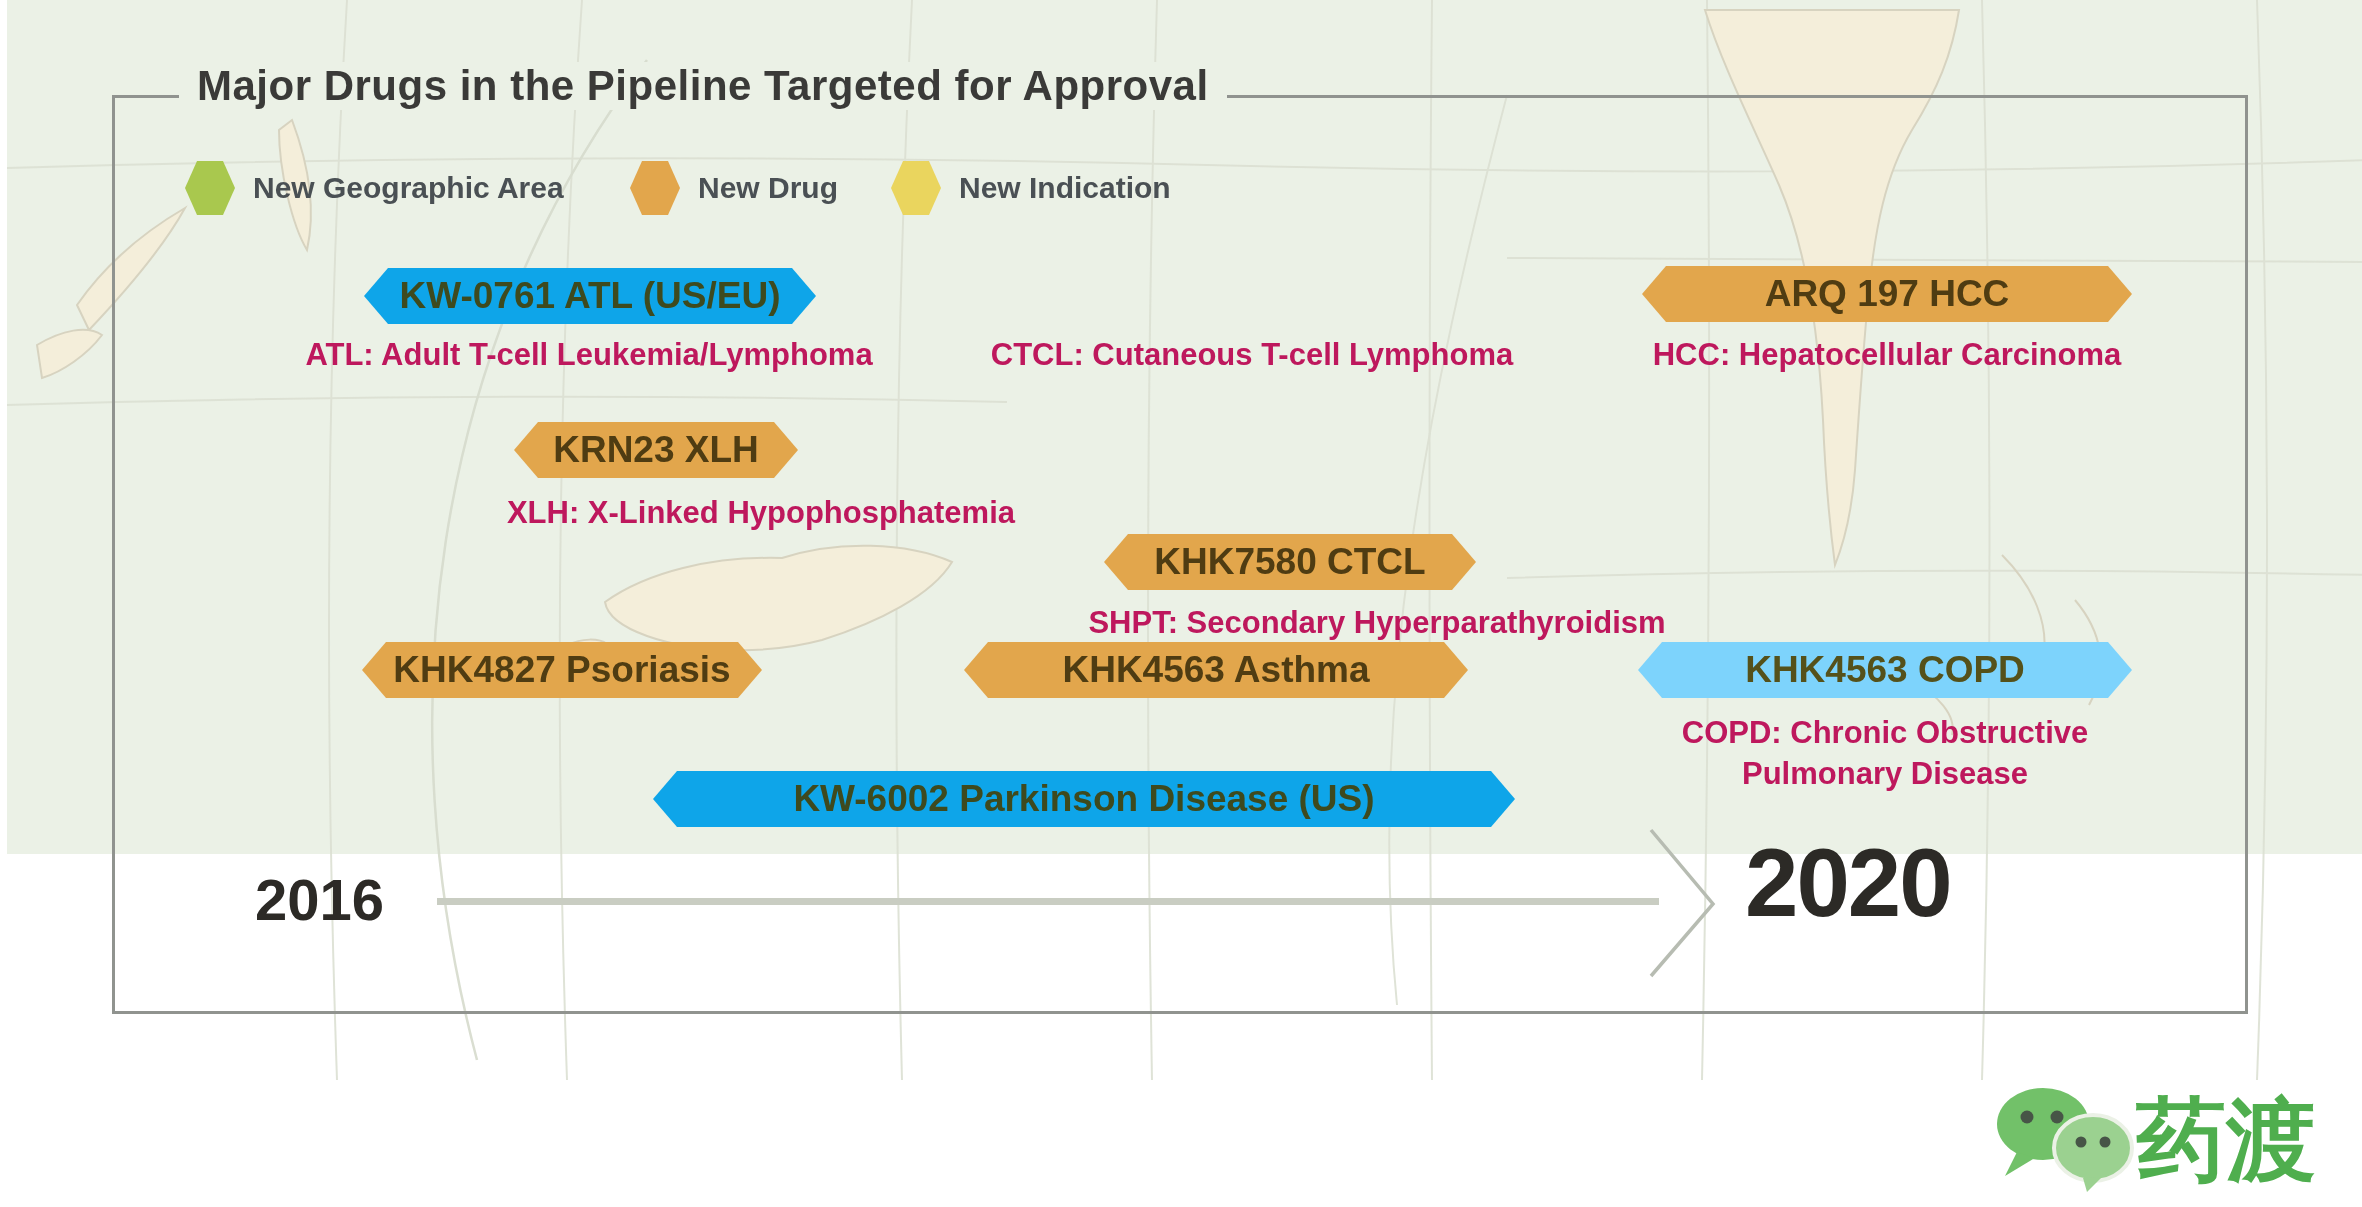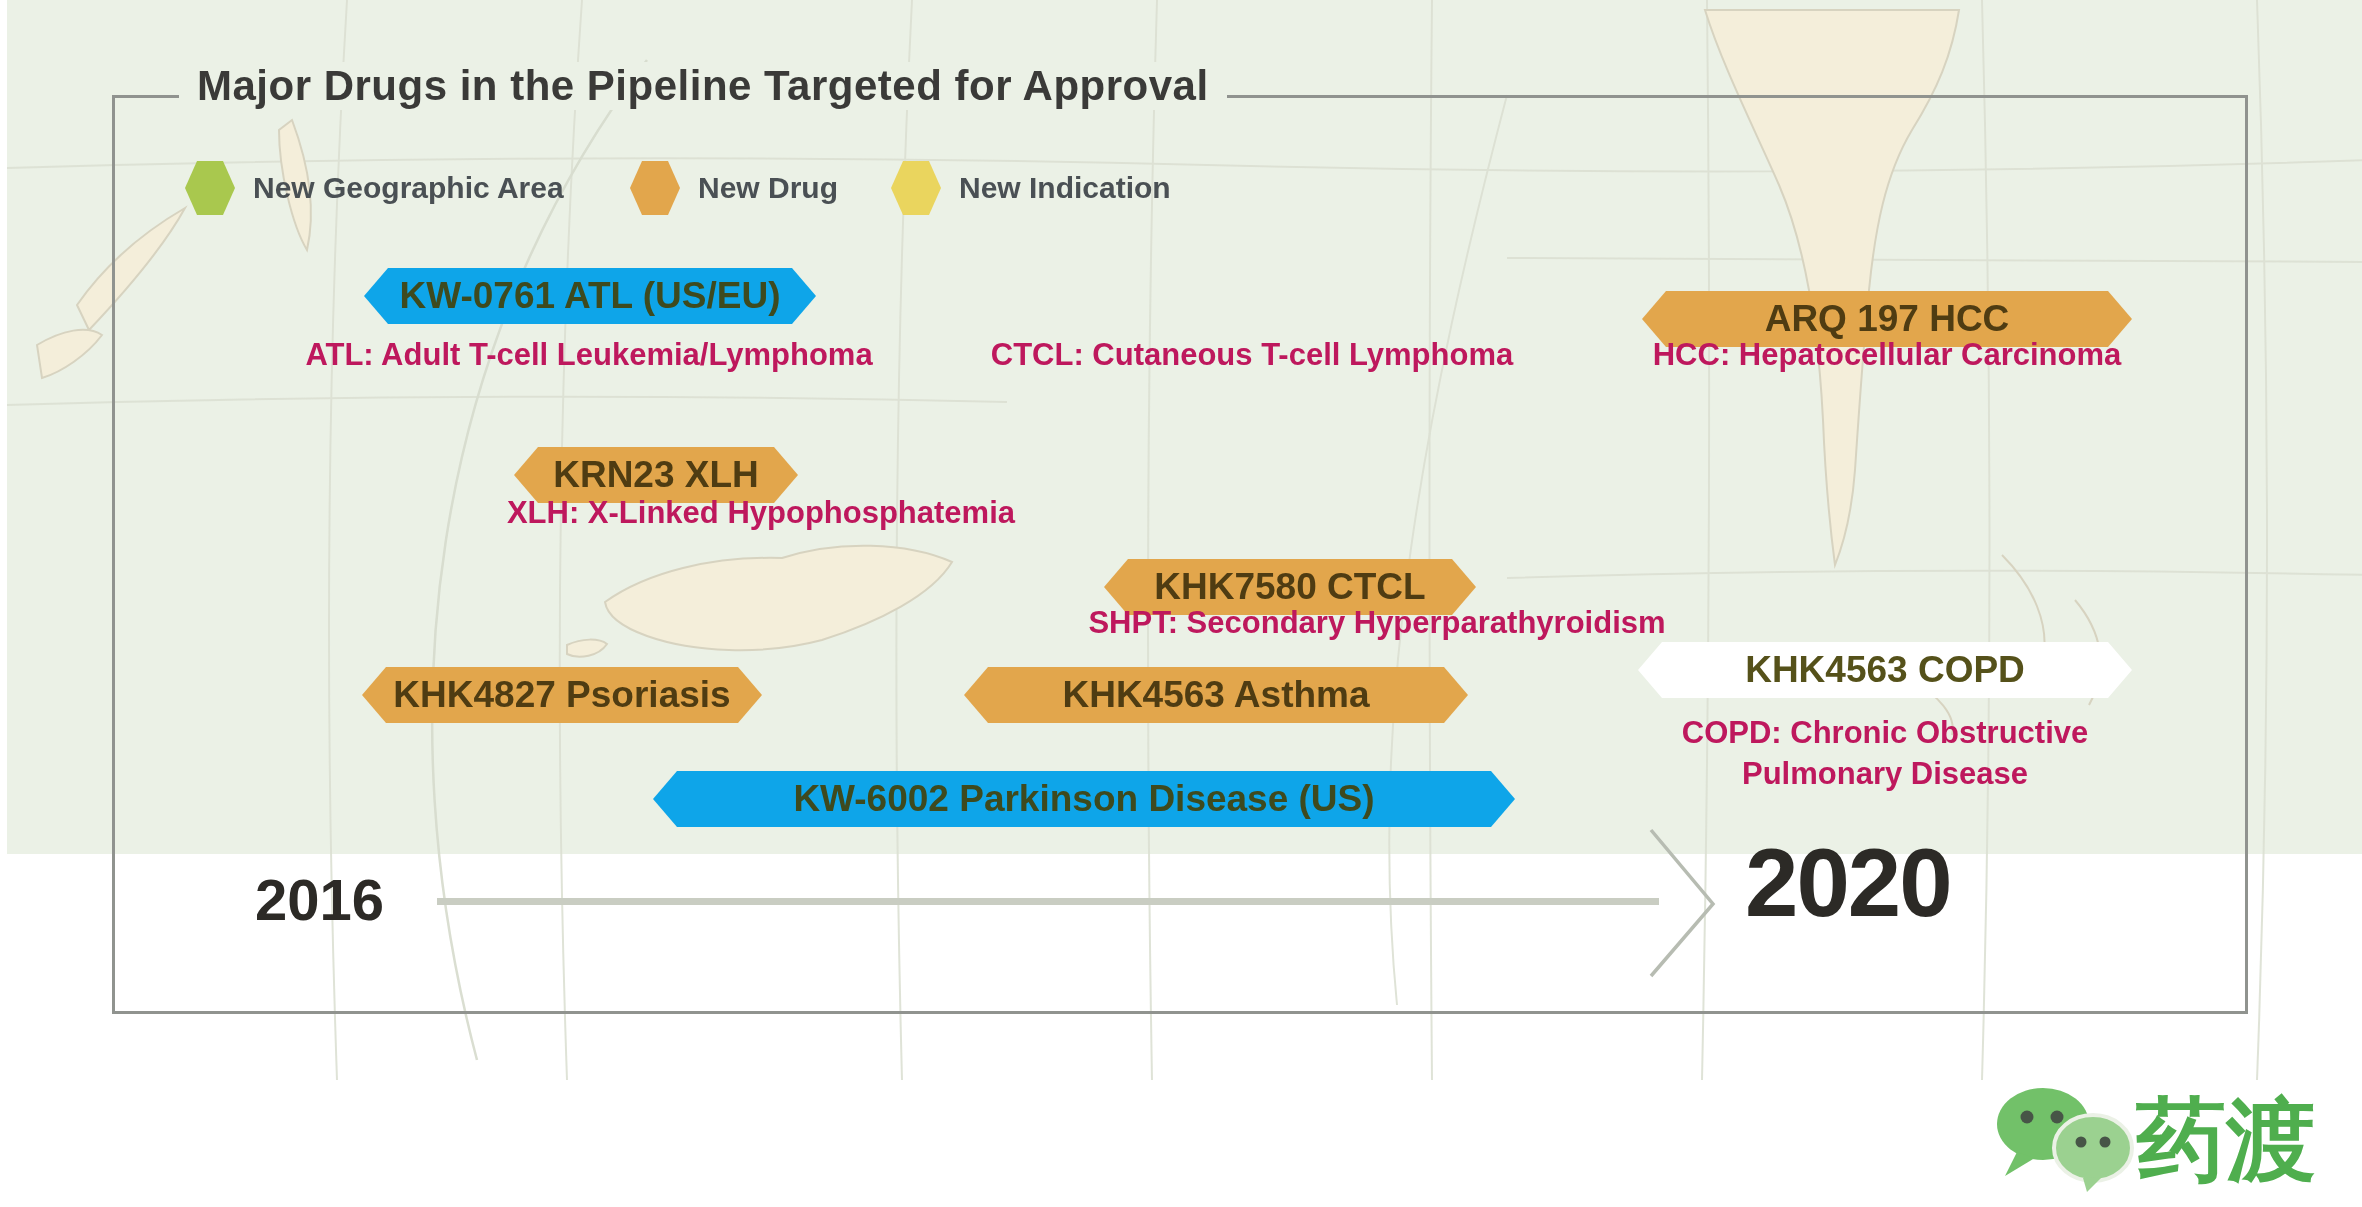--- a/index.html
+++ b/index.html
@@ -36,22 +36,22 @@
   .hex-marker.orange{background:#e2a64c;}
   .hex-marker.yellow{background:#ead55e;}
   .legend-label{font-size:30px;font-weight:600;color:#4a5054;white-space:nowrap;}
   .pill{
     position:absolute;height:56px;z-index:2;
     clip-path:polygon(24px 0, calc(100% - 24px) 0, 100% 50%, calc(100% - 24px) 100%, 24px 100%, 0 50%);
     display:flex;align-items:center;justify-content:center;
     font-size:37px;font-weight:bold;white-space:nowrap;
   }
   .pill.green{background:#0ea5e9;color:#3e4a1e;}
-  .pill.orange{background:#e2a64c;color:#4f3c12;margin-top:25px;}
-  .pill.yellow{background:#ffffff;color:#55511a;}
+  .pill.orange{background:#e2a64c;color:#4f3c12;}
+  .pill.yellow{background:#7dd3fc;color:#55511a;}
   .caption{
     position:absolute;z-index:2;text-align:center;
     font-size:31px;font-weight:600;color:#be185d;line-height:41px;white-space:nowrap;
   }
   .caption.wrap2{white-space:normal;}
   .p-atl{left:357px;top:268px;width:452px;}
   .c-atl{left:282px;top:334px;width:600px;}
   .p-ctcl{left:998px;top:268px;width:494px;}
   .c-ctcl{left:945px;top:334px;width:600px;}
   .p-arq{left:1635px;top:266px;width:490px;}

